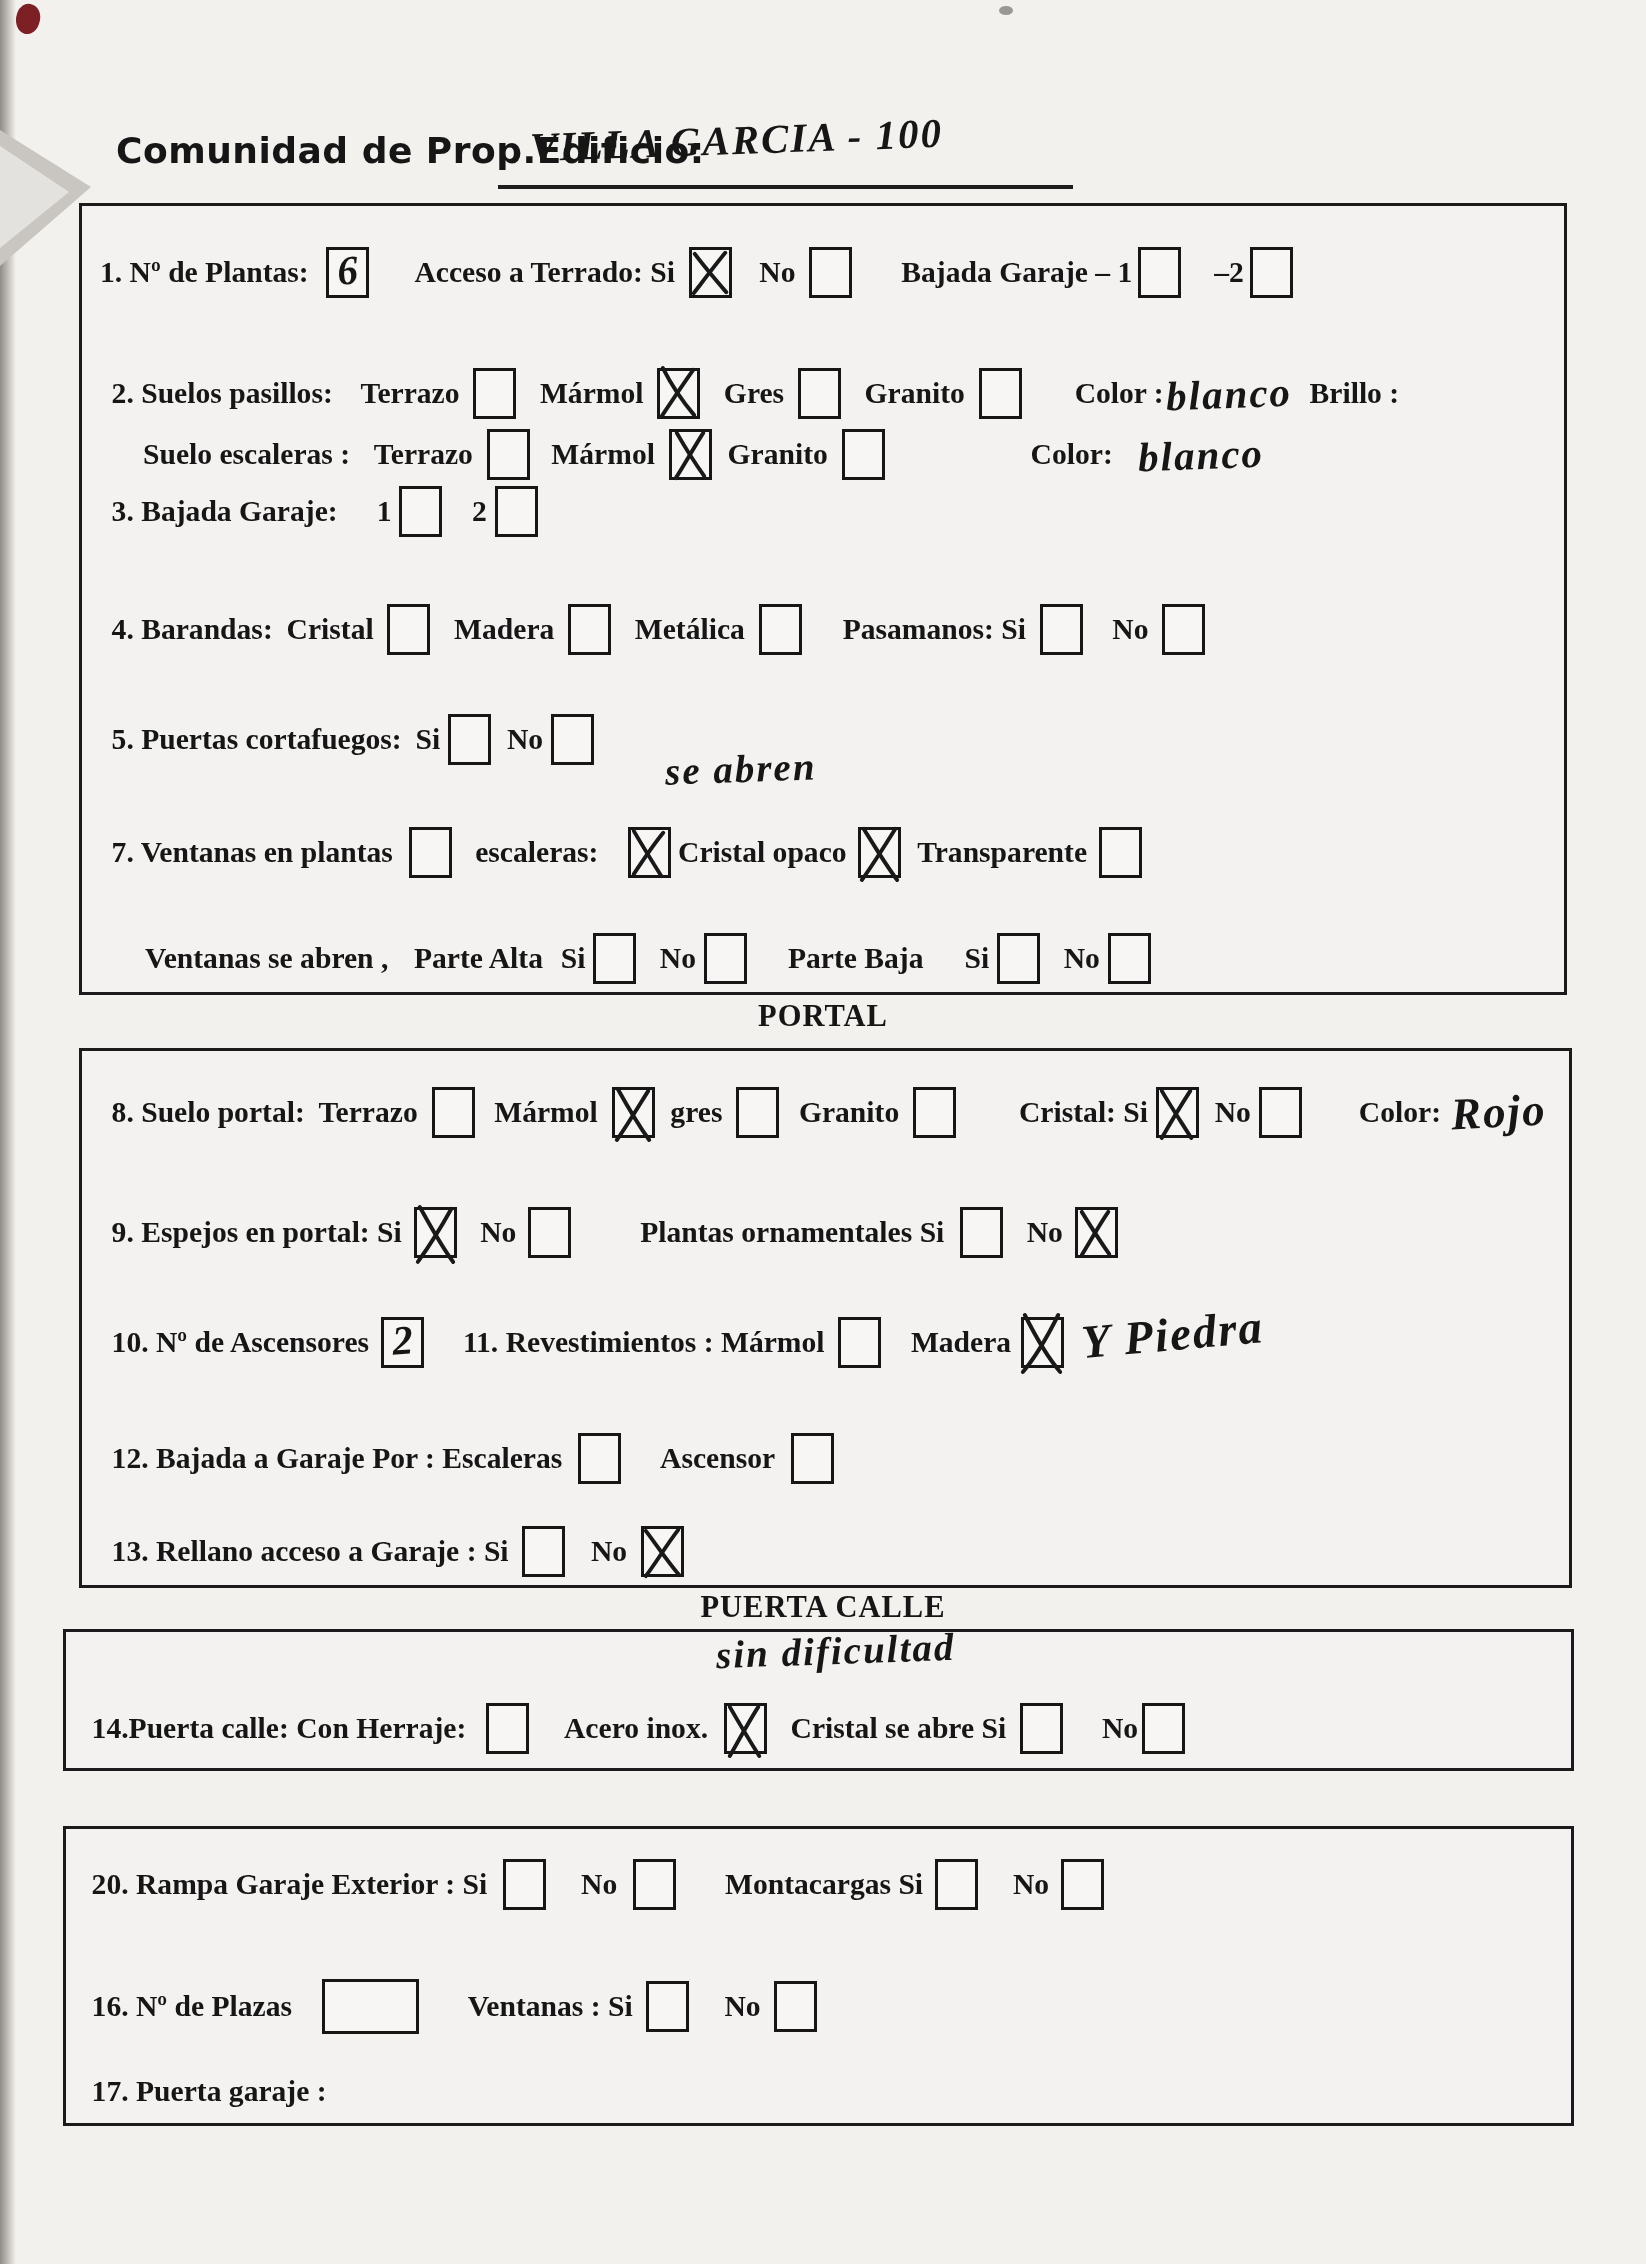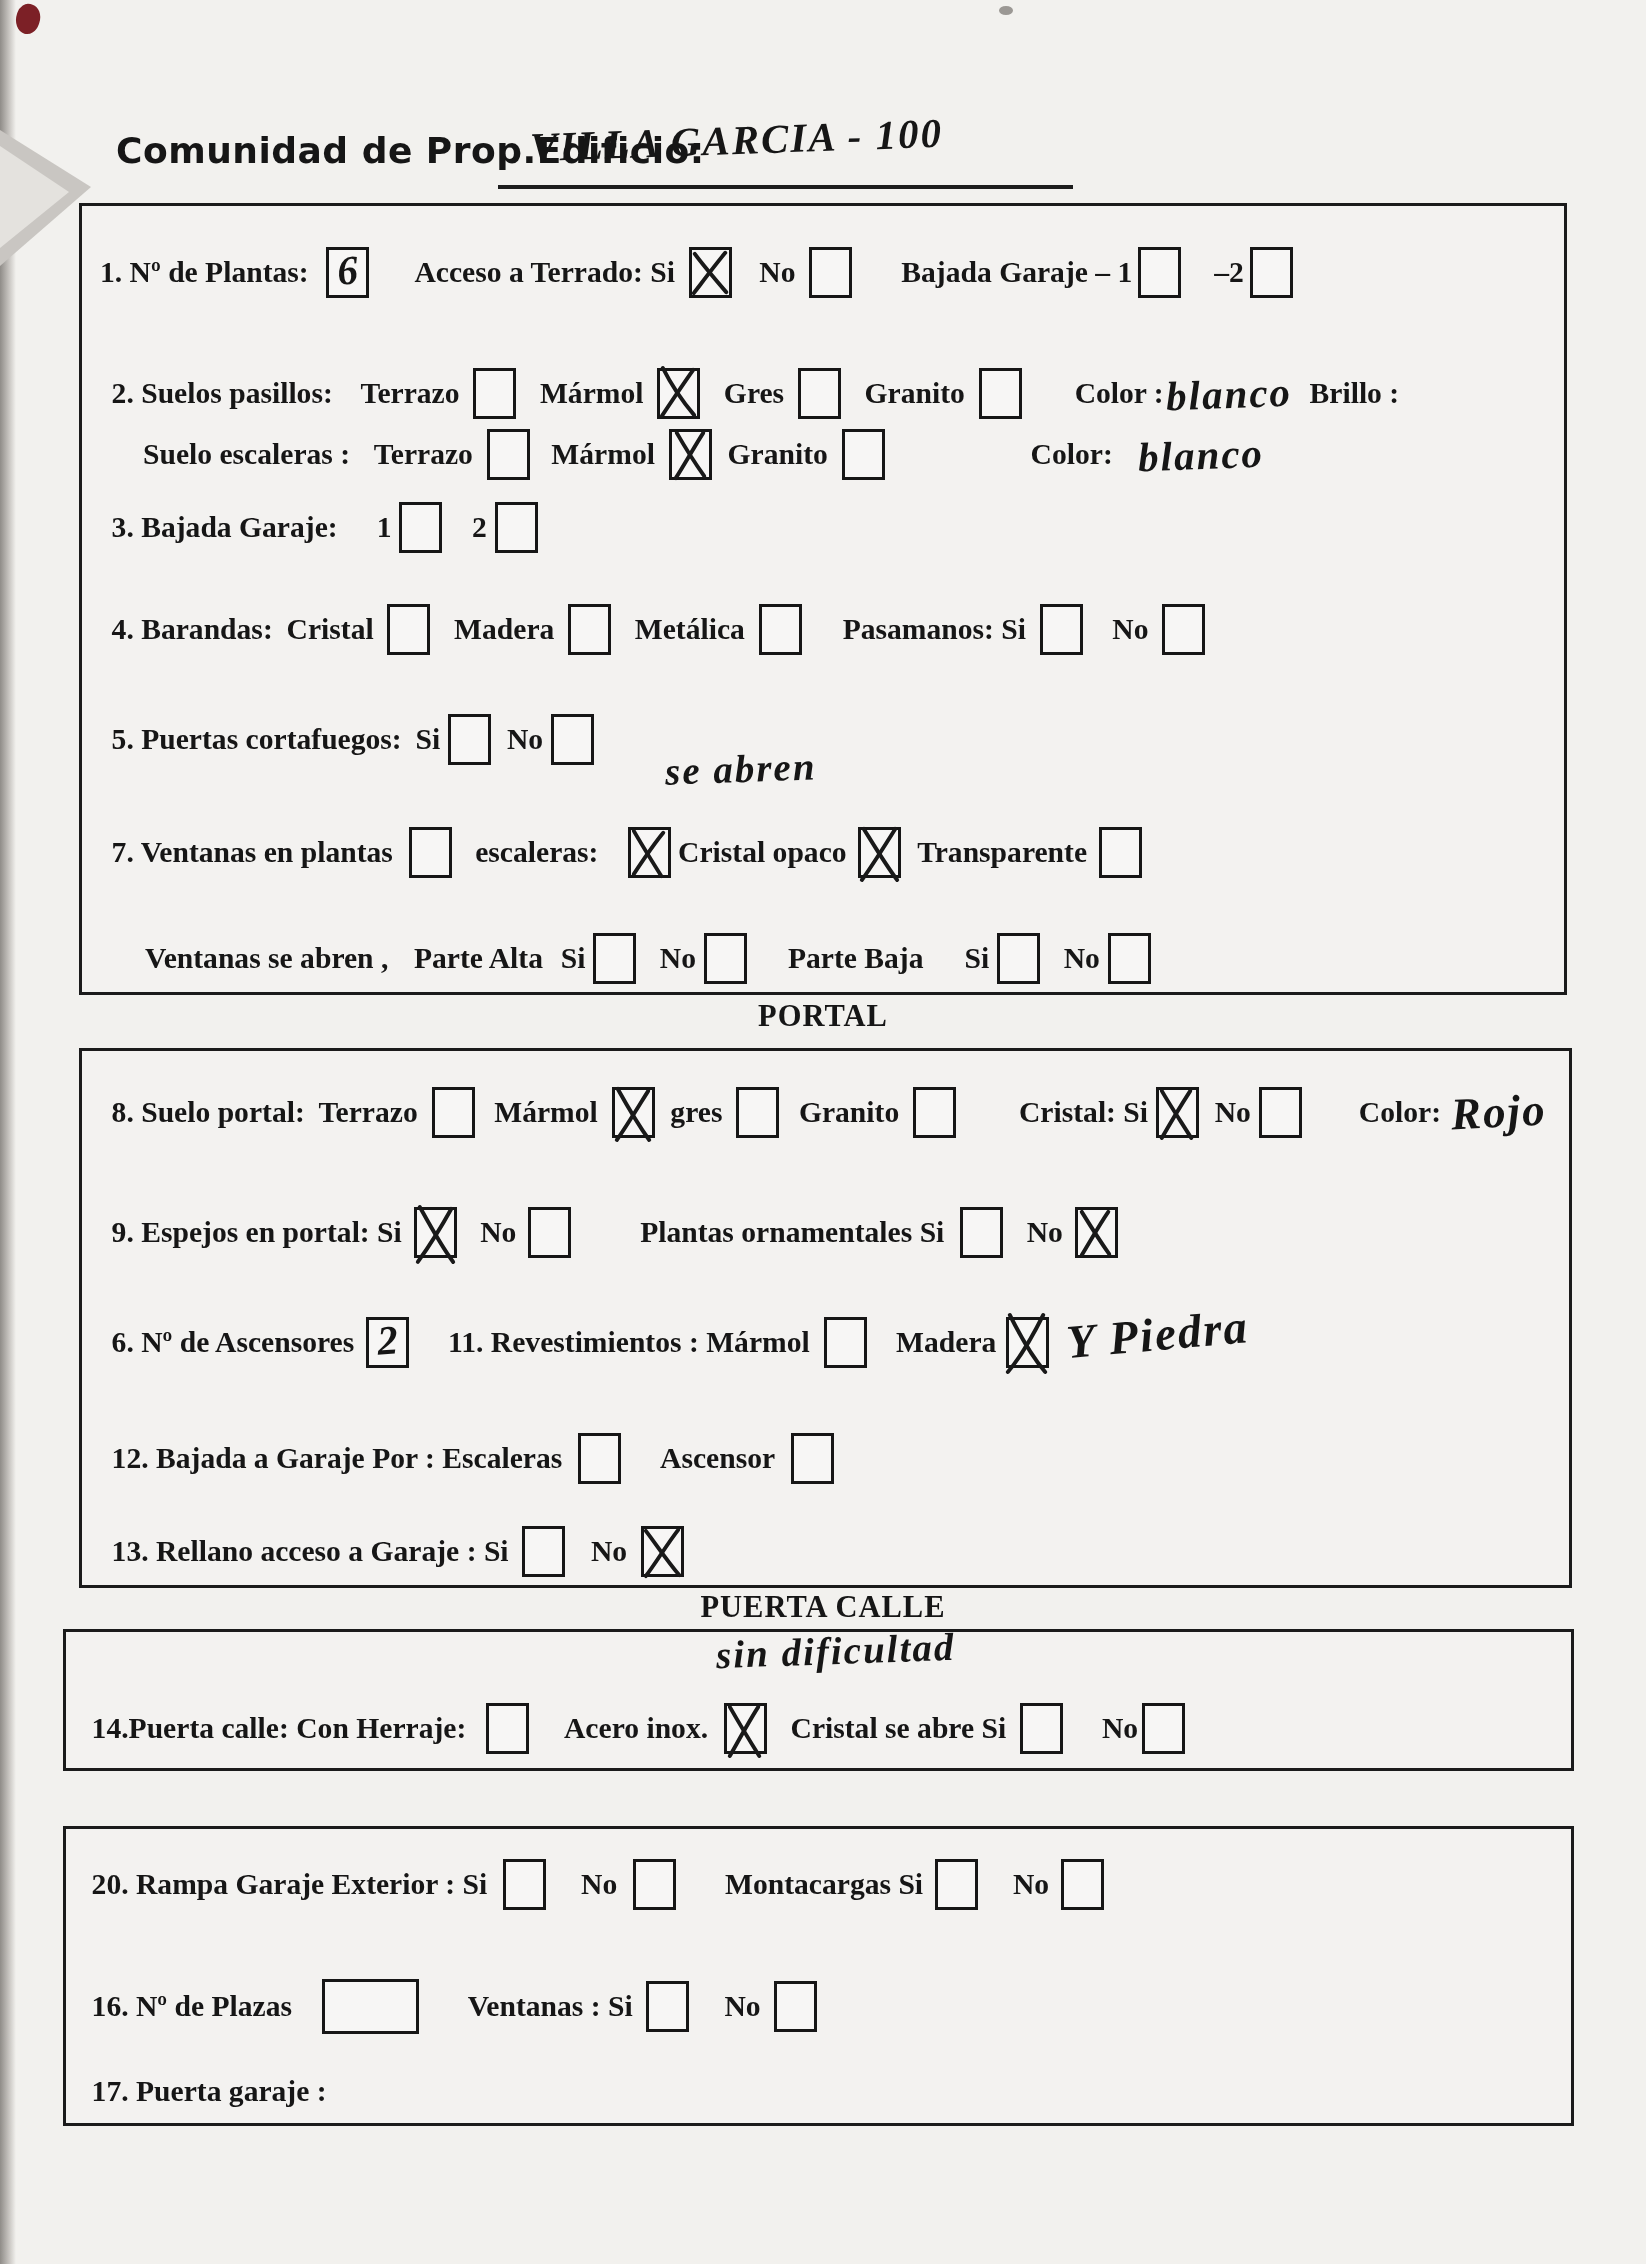--- a/index.html
+++ b/index.html
@@ -130,21 +130,21 @@
             <path d="M14 10 C 22 24, 32 40, 42 54"></path>
             <path d="M41 10 C 32 24, 22 42, 13 56"></path>
           </svg>
         </span>
       <span class="lbl" style="margin-left:15.8px;">Granito</span>
       <span class="cb"></span>
       <span class="lbl" style="margin-left:146px;">Color:</span>
       <span class="hw" style="margin-left:25.6px;">blanco</span>
     </div>
 
-    <div class="row" style="left:29.6px; top:296px;justify-content:space-between;">
+    <div class="row" style="left:29.6px; top:280px;justify-content:space-between;">
       <span class="lbl">3. Bajada Garaje:</span>
       <span class="lbl" style="margin-left:39px;">1</span>
       <span class="cb" style="margin-left:7.9px;"></span>
       <span class="lbl" style="margin-left:29.6px;">2</span>
       <span class="cb" style="margin-left:7.9px;"></span>
     </div>
 
     <div class="row" style="left:29.6px; top:398px;">
       <span class="lbl">4. Barandas:</span>
       <span class="lbl" style="margin-left:13.8px;">Cristal</span>
@@ -252,21 +252,21 @@
       <span class="lbl" style="margin-left:23.6px;">No</span>
       <span class="cb checked" style="margin-left:11.8px;">
           <svg class="xmark" viewBox="0 0 56 64">
             <path d="M13 11 C 21 24, 31 40, 41 54"></path>
             <path d="M40 11 C 31 24, 21 42, 13 55"></path>
           </svg>
         </span>
     </div>
 
     <div class="row" style="left:29.6px; top:264px;">
-      <span class="lbl">6. Nº de Ascensores</span>
+      <span class="lbl">10. Nº de Ascensores</span>
       <span class="cb" style="margin-left:11.8px;">
         <span class="cbval">2</span>
       </span>
       <span class="lbl" style="margin-left:39px;">11. Revestimientos : Mármol</span>
       <span class="cb" style="margin-left:13.8px;"></span>
       <span class="lbl" style="margin-left:29.6px;">Madera</span>
       <span class="cb checked" style="margin-left:9.9px;">
           <svg class="xmark" viewBox="0 0 56 64">
             <path d="M10 4 C 20 24, 34 48, 46 62"></path>
             <path d="M44 4 C 34 24, 20 48, 8 62"></path>

